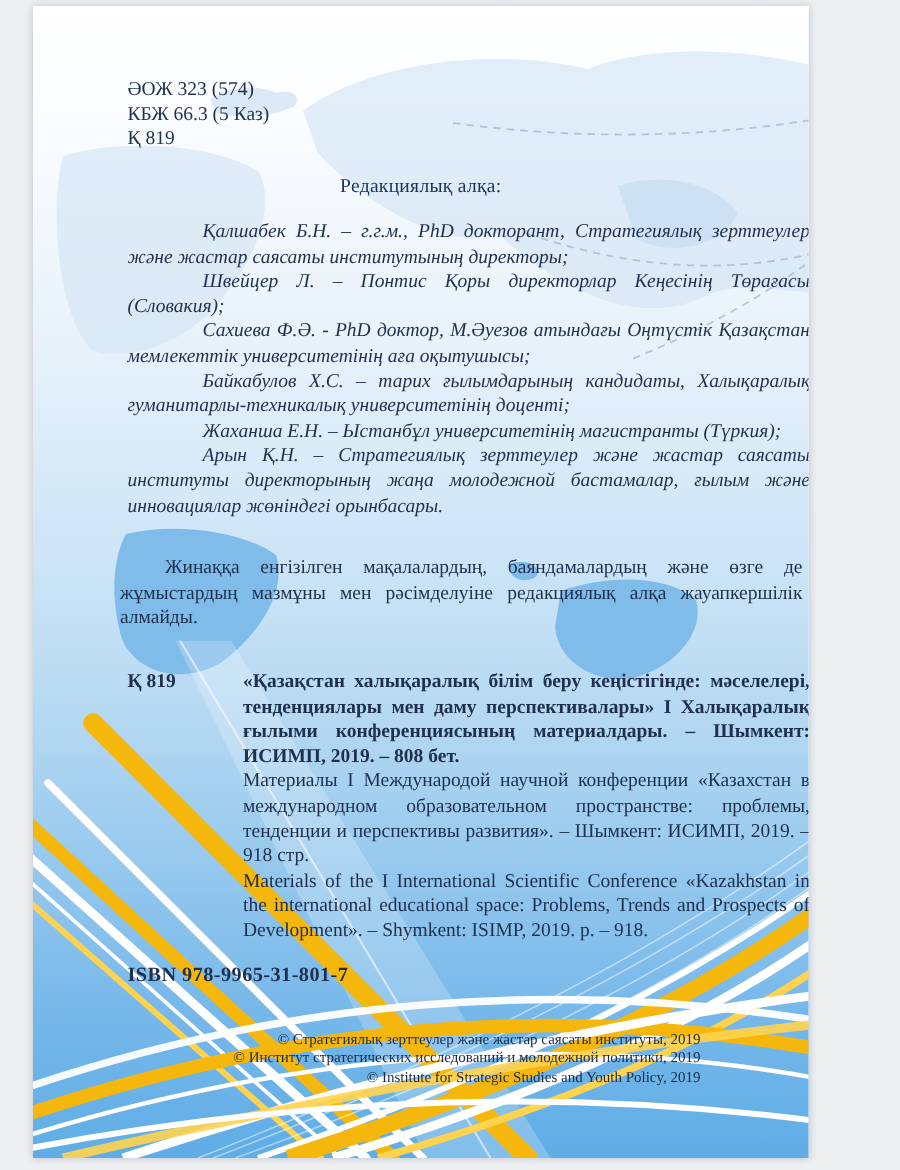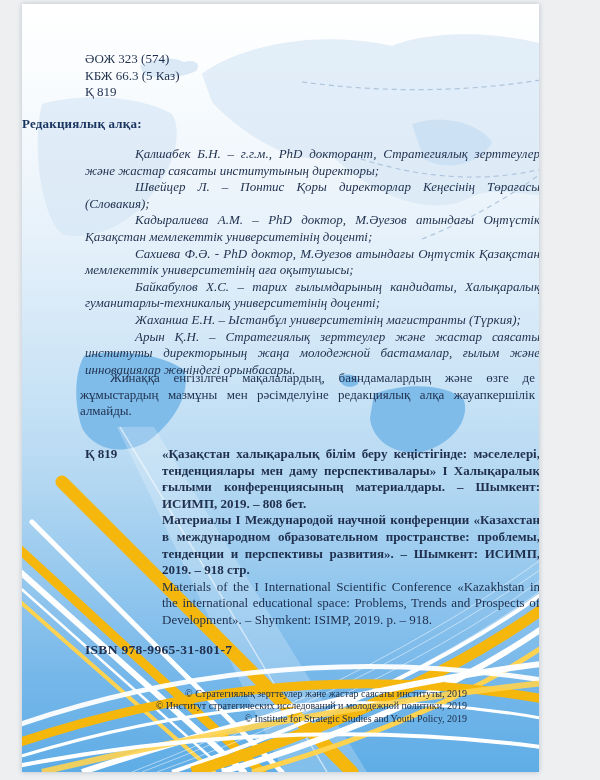--- a/index.html
+++ b/index.html
@@ -23,32 +23,32 @@
   .layer{position:absolute;left:0;top:0;}
   .txt{
     position:absolute;
     color:#1f2f4d;
     font-size:13px;
     line-height:16.6px;
   }
   .codes-block{left:63px;top:47px;}
   .heading{
     left:0;top:112px;width:100%;
-    text-align:left;font-weight:bold;color:#1a3560;
+    text-align:center;font-weight:normal;color:#1a3560;
     letter-spacing:.2px;
   }
   .editors{left:63px;top:142px;width:455px;text-align:justify;font-style:italic;}
   .editors p{margin:0;text-indent:30px;}
   .editors .ename{font-weight:normal;margin-left:20px;}
   .disclaimer{left:58px;top:366px;width:455px;text-align:justify;text-indent:30px;}
   .catalog-code{left:63px;top:442px;font-weight:bold;}
   .catalog{left:140px;top:442px;width:378px;text-align:justify;}
   .catalog p{margin:0;}
   .catalog .kk{font-weight:bold;}
-  .catalog .ru{font-weight:bold;}
+  .catalog .ru{font-weight:normal;}
   .isbn{left:63px;top:638px;font-weight:bold;font-size:13.5px;letter-spacing:.3px;}
   .copyright{
     right:72px;top:684px;text-align:right;
     font-size:10px;line-height:12.4px;color:#1b2b45;
   }
   .copyright div{white-space:nowrap;}
   svg{display:block;}
 </style>
 </head>
 <body>
@@ -109,21 +109,20 @@
       <div>ӘОЖ 323 (574)</div>
       <div>КБЖ 66.3 (5 Каз)</div>
       <div>Қ 819</div>
     </div>
 
   <div class="txt heading">Редакциялық алқа:</div>
 
   <div class="txt editors">
       <p><span class="ename">Қалшабек Б.Н.</span><span> – г.г.м., PhD докторант, Стратегиялық зерттеулер және жастар саясаты институтының директоры;</span></p>
       <p><span class="ename">Швейцер Л.</span><span> – Понтис Қоры директорлар Кеңесінің Төрағасы (Словакия);</span></p>
-      <p><span class="ename">Кадыралиева А.М.</span><span> – PhD доктор, М.Әуезов атындағы Оңтүстік Қазақстан мемлекеттік университетінің доценті;</span></p>
       <p><span class="ename">Сахиева Ф.Ә.</span><span> - PhD доктор, М.Әуезов атындағы Оңтүстік Қазақстан мемлекеттік университетінің аға оқытушысы;</span></p>
       <p><span class="ename">Байкабулов Х.С.</span><span> – тарих ғылымдарының кандидаты, Халықаралық гуманитарлы-техникалық университетінің доценті;</span></p>
       <p><span class="ename">Жаханша Е.Н.</span><span> – Ыстанбұл университетінің магистранты (Түркия);</span></p>
       <p><span class="ename">Арын Қ.Н.</span><span> – Стратегиялық зерттеулер және жастар саясаты институты директорының жаңа молодежной бастамалар, ғылым және инновациялар жөніндегі орынбасары.</span></p>
     </div>
 
   <div class="txt disclaimer">Жинаққа енгізілген мақалалардың, баяндамалардың және өзге де жұмыстардың мазмұны мен рәсімделуіне редакциялық алқа жауапкершілік алмайды.</div>
 
   <div class="txt catalog-code">Қ 819</div>
   <div class="txt catalog">

